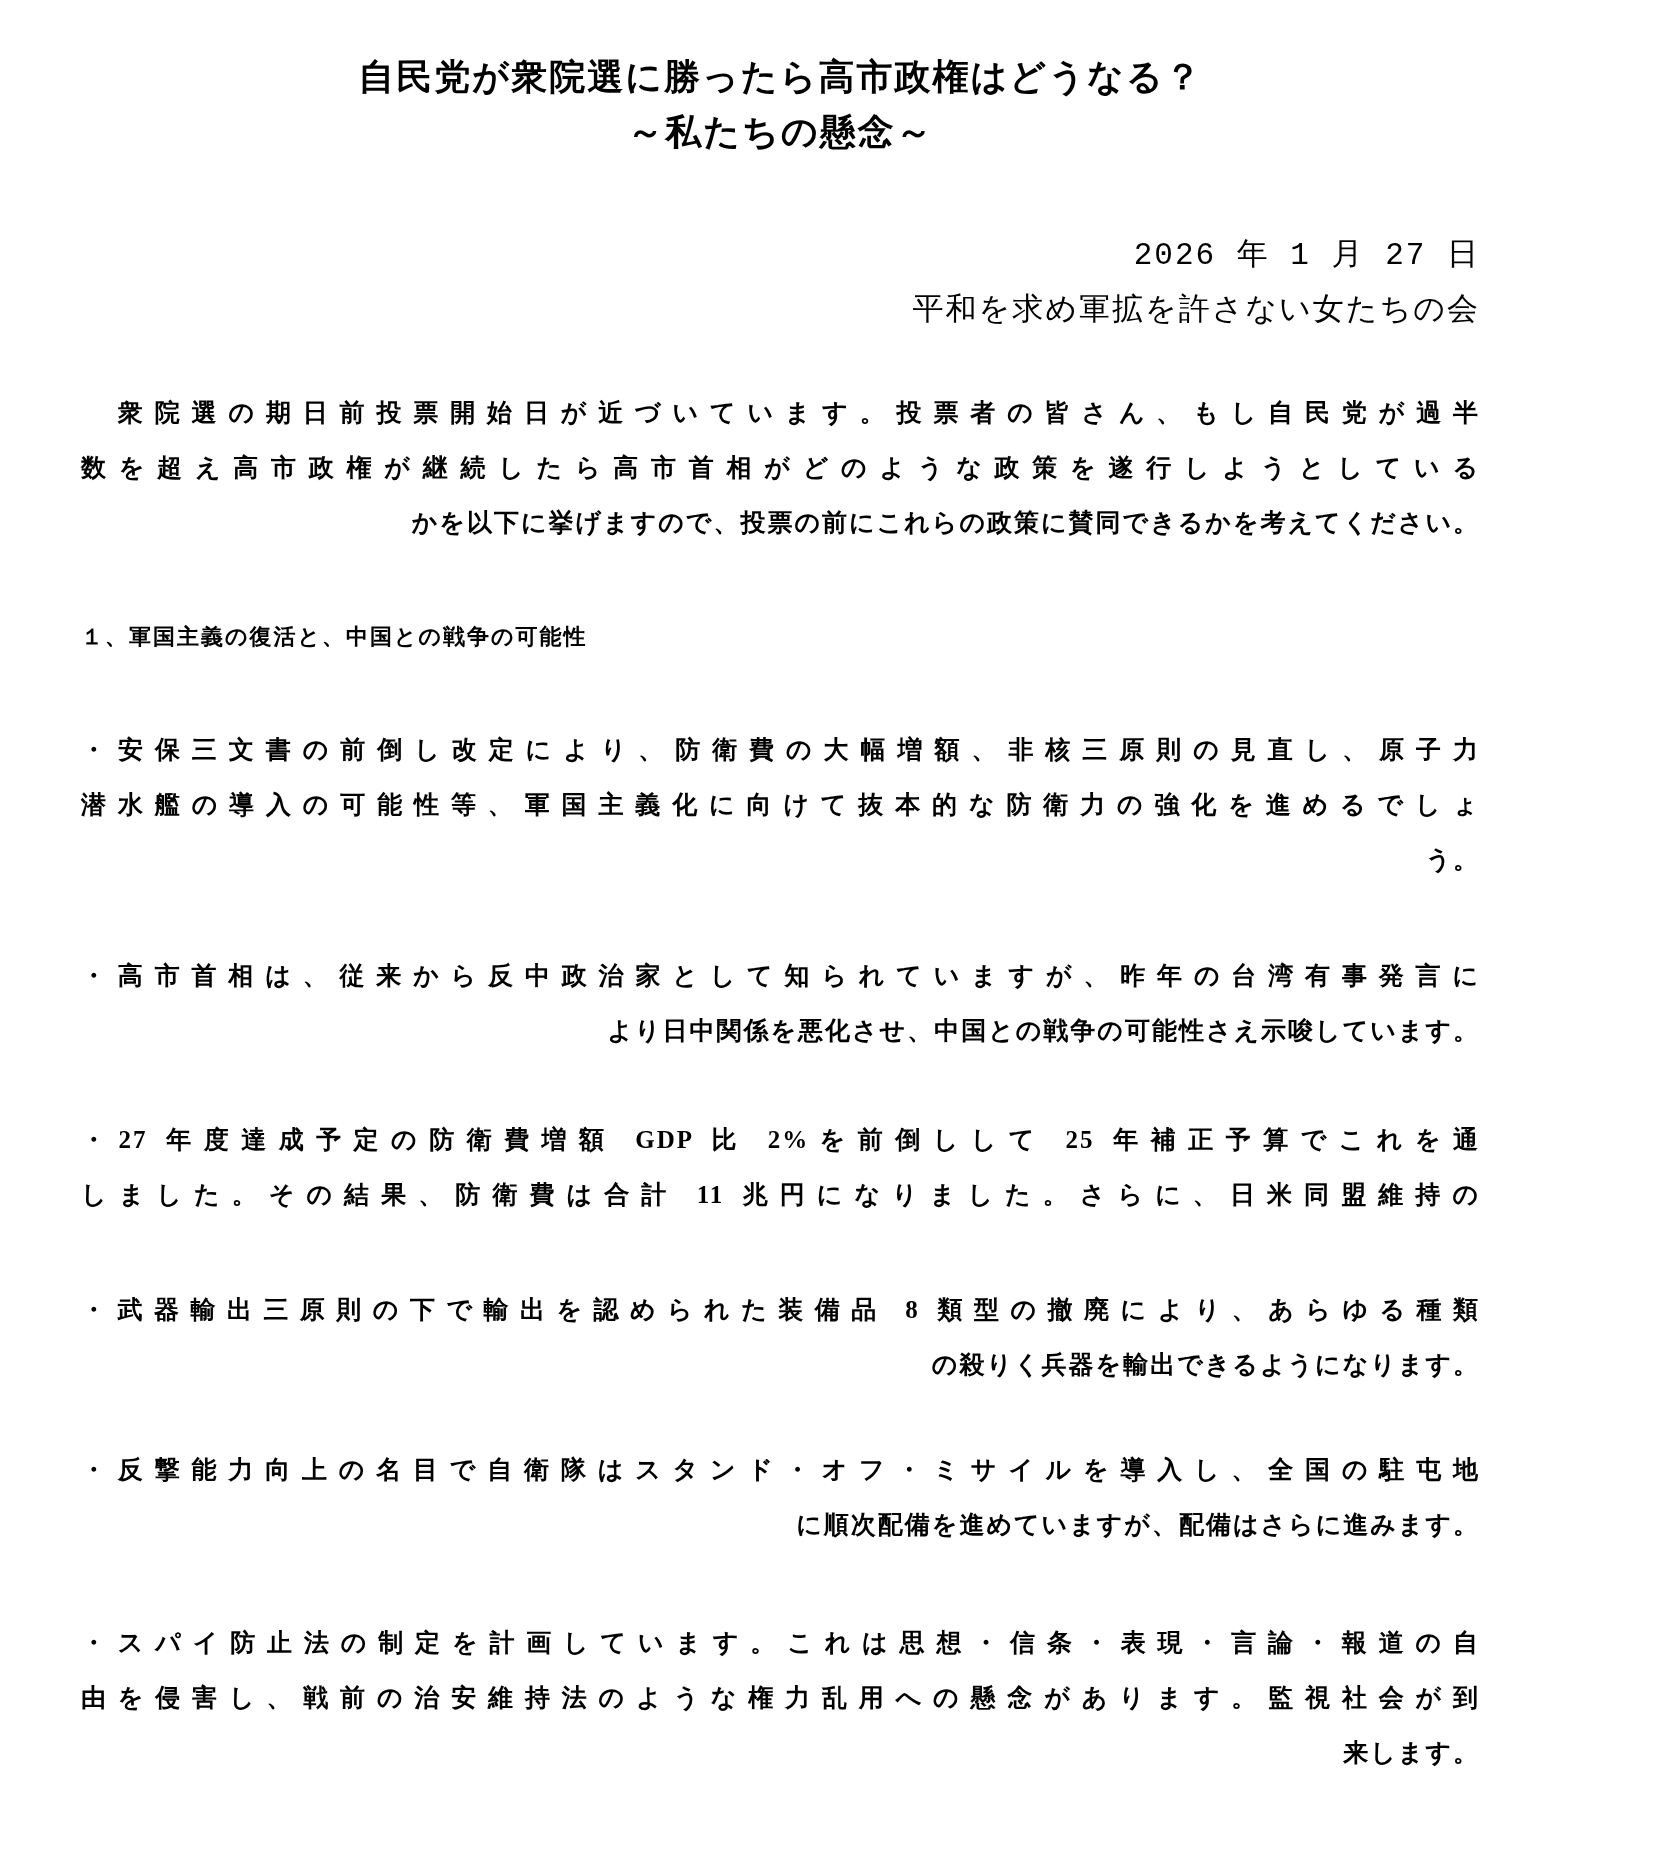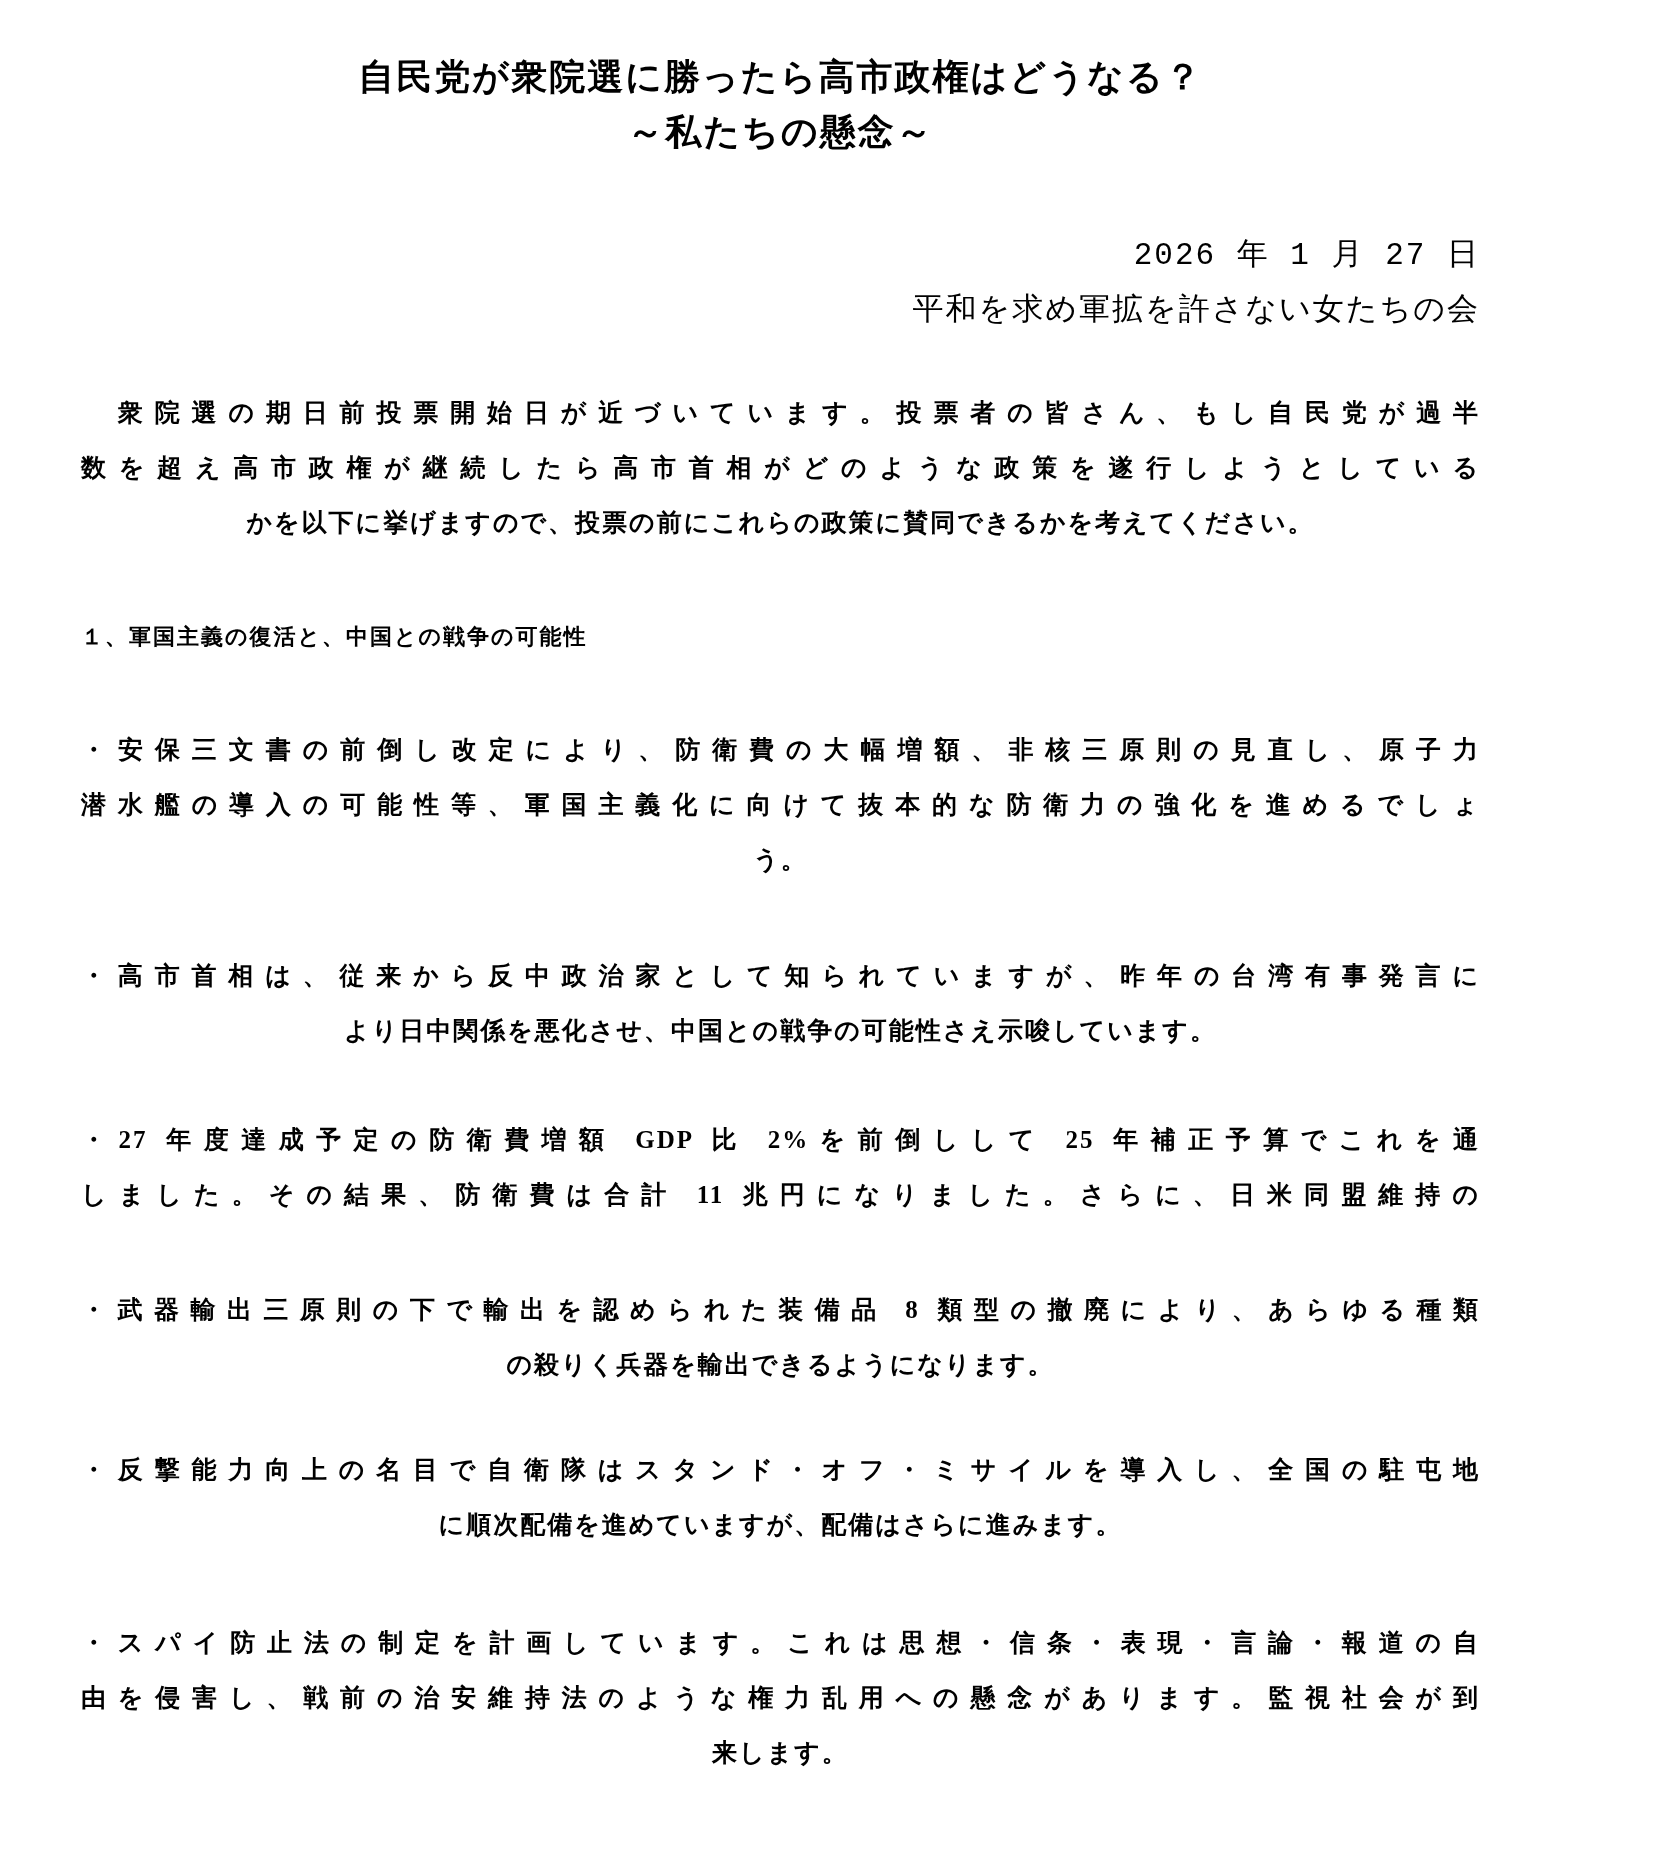--- a/index.html
+++ b/index.html
@@ -45,21 +45,21 @@
     line-height: 55px;
     letter-spacing: 2px;
     margin: 0;
     font-weight: bold;
   }
   .para .jl {            
     text-align: justify;
     text-align-last: justify;
   }
   .para .ll {            
-    text-align: center;
+    text-align: right;
   }
   .intro   { margin-top: 47px; }
   .heading {
     margin: 59px 0 0 0;
     font-size: 22px;
     line-height: 55px;
     font-weight: 700;
     letter-spacing: 2px;
   }
   .b1 { margin-top: 61px; }

